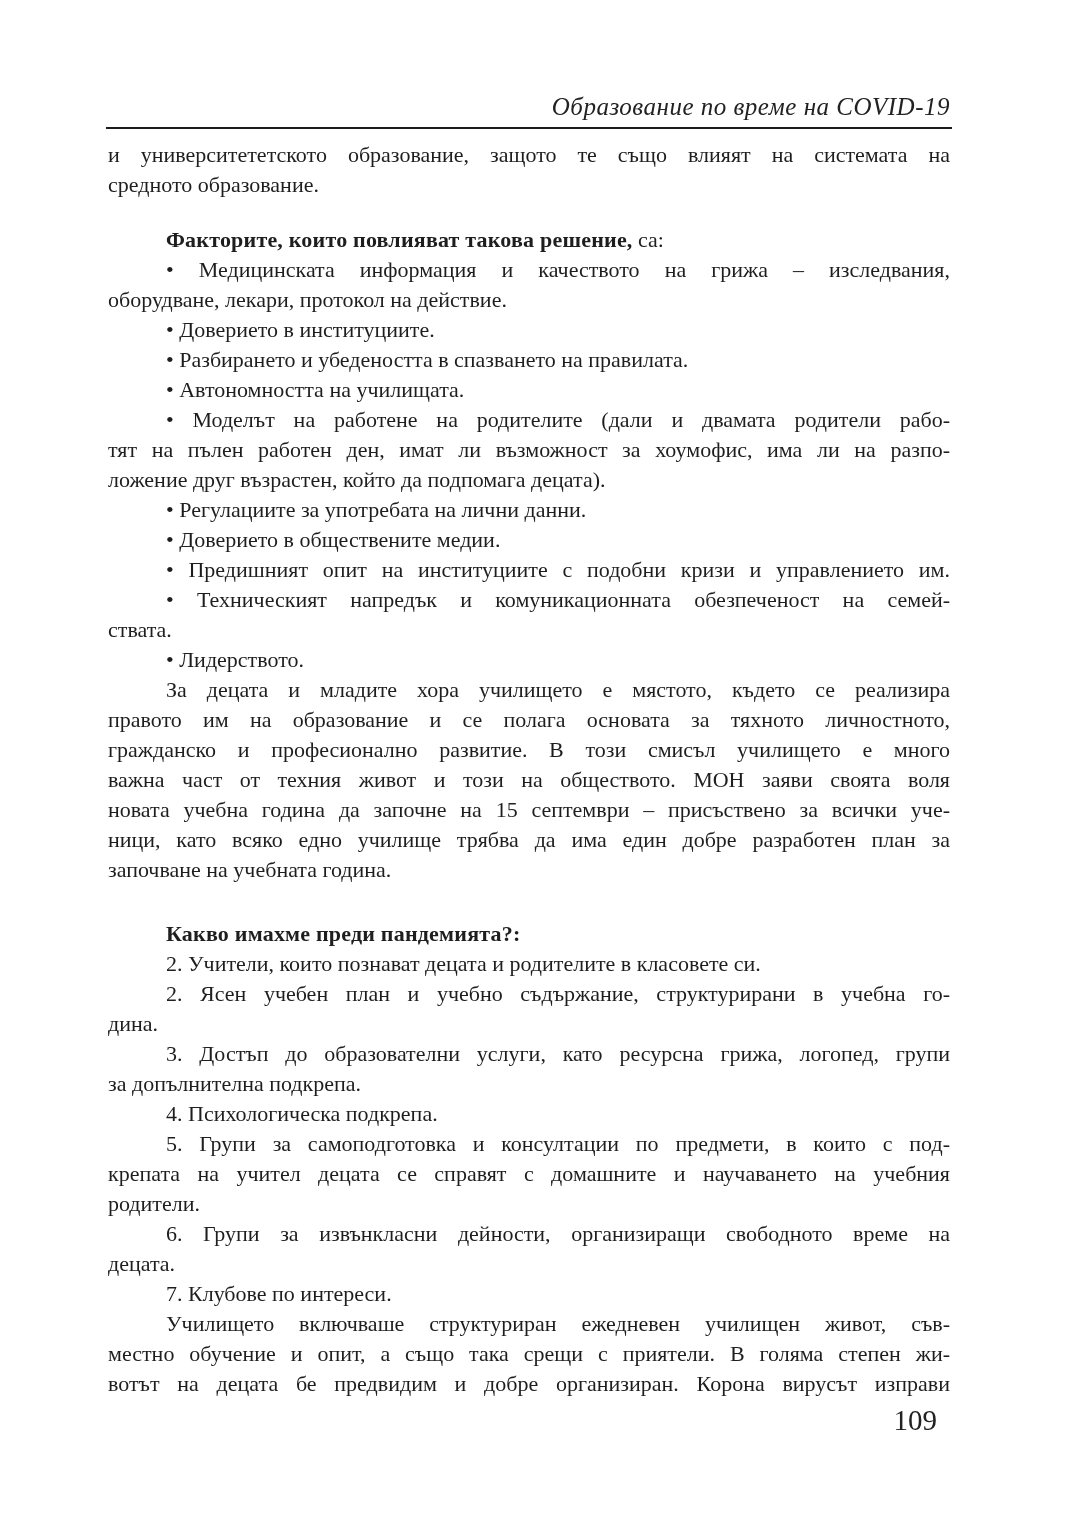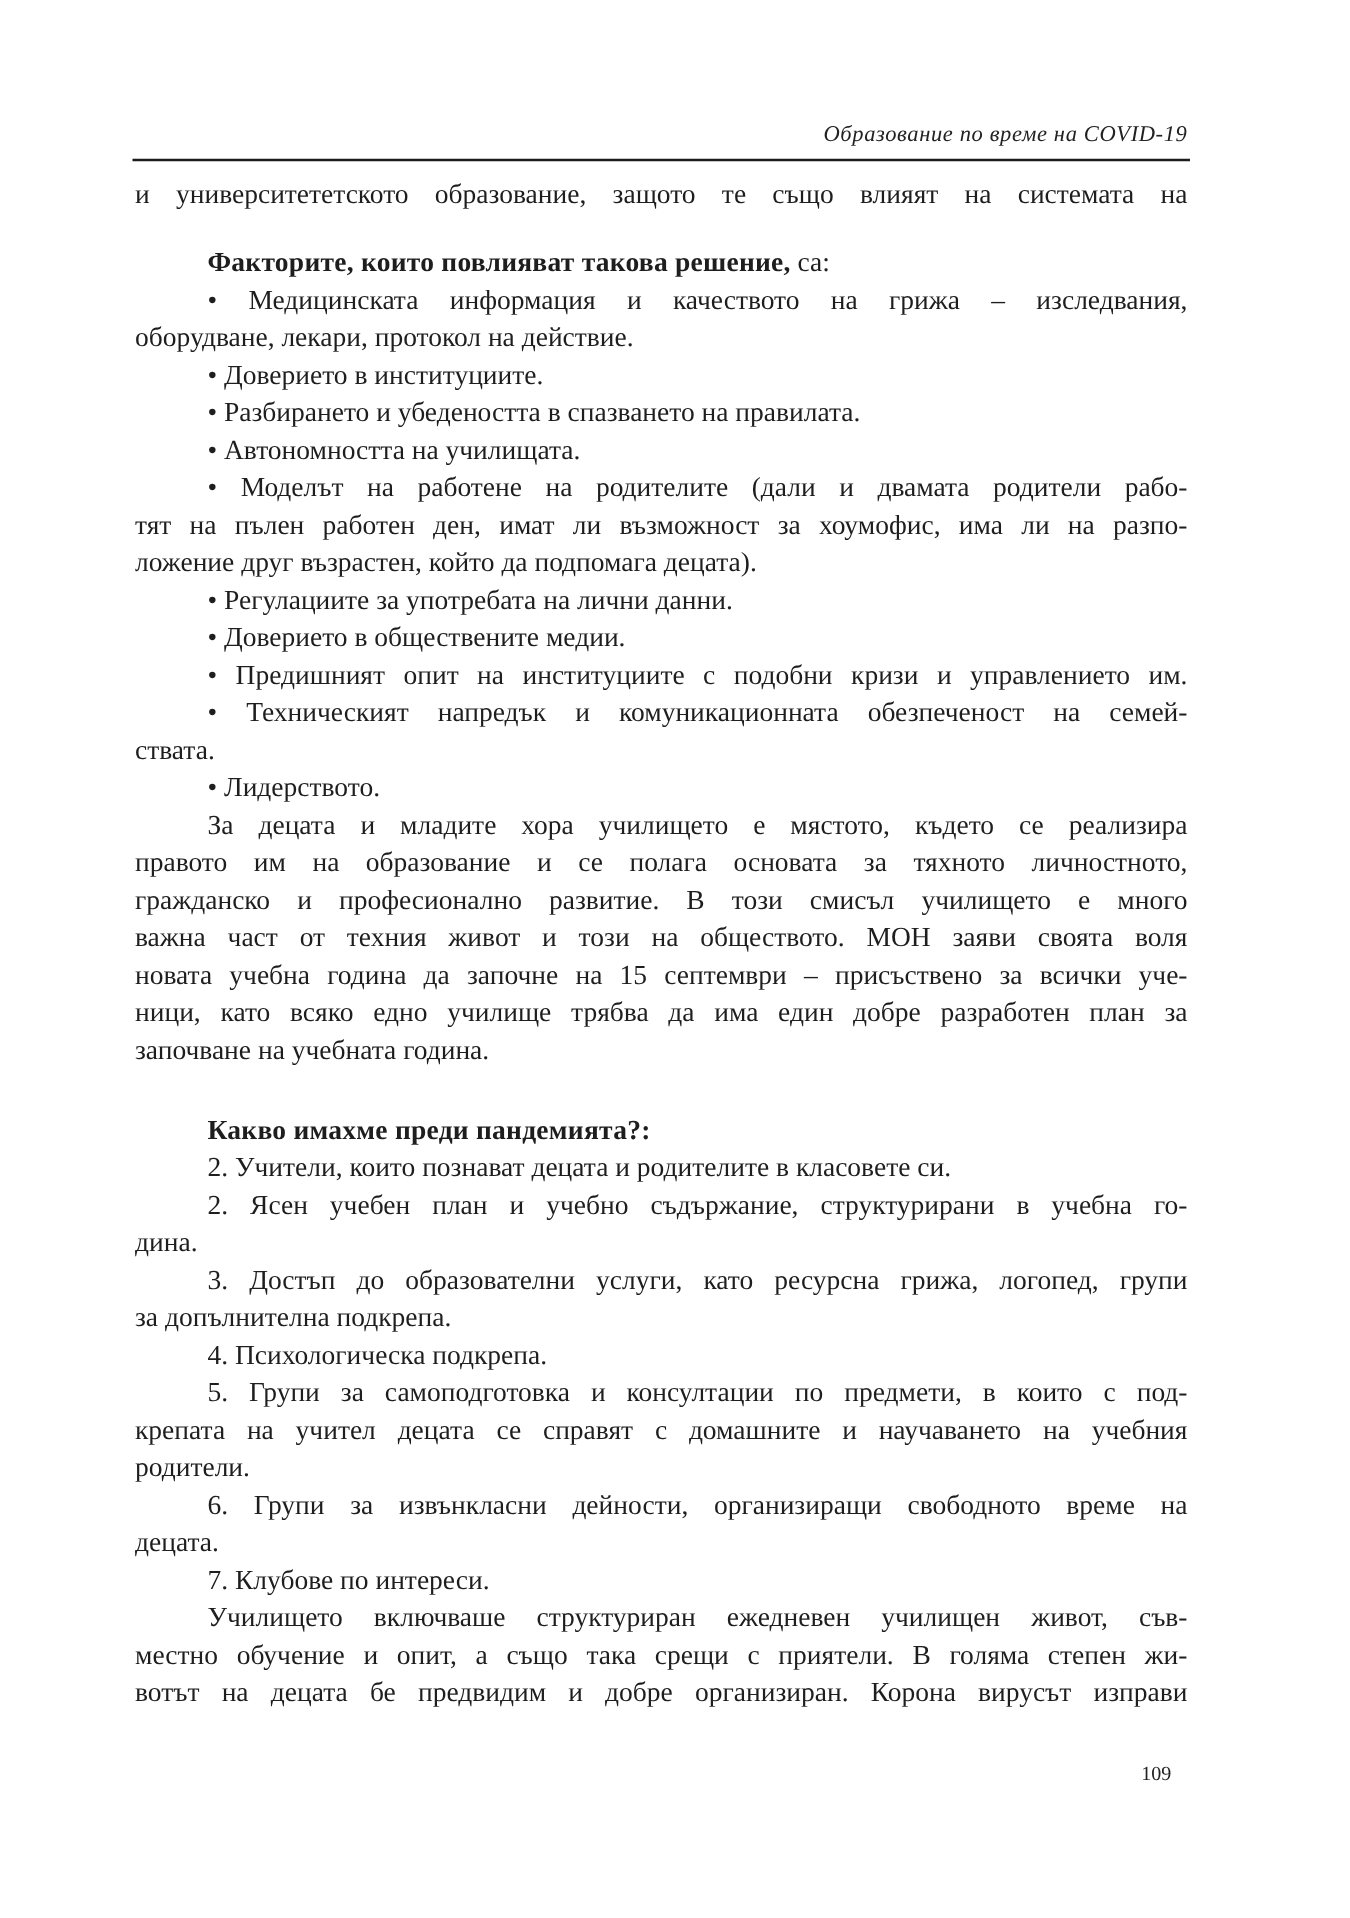--- a/index.html
+++ b/index.html
@@ -16,21 +16,21 @@
     font-family: "Liberation Serif", "DejaVu Serif", serif;
     color: #1e1e1e;
   }
   .running-header {
     position: absolute;
     top: 92px;
     left: 108px;
     width: 842px;
     text-align: right;
     font-style: italic;
-    font-size: 18px;
+    font-size: 25px;
     line-height: 30px;
     letter-spacing: 0.5px;
     color: #222222;
   }
   .header-rule {
     position: absolute;
     top: 127px;
     left: 106px;
     width: 846px;
     height: 2px;
@@ -62,34 +62,35 @@
     font-family: Liberation Serif, serif;
   }
   .para b {
     font-weight: bold;
     letter-spacing: 0.2px;
   }
   .page-number {
     position: absolute;
     top: 1405px;
     right: 143px;
-    font-size: 16px;
+    font-size: 29px;
     line-height: 30px;
     color: #222222;
   }
 </style>
 </head>
 <body>
 
 <div class="page">
   <div class="running-header">Образование по време на COVID-19</div>
   <div class="header-rule"></div>
   <div class="body-block">
       <div class="para">
         <div class="line just">и университететското образование, защото те също влияят на системата на</div>
+        <div class="line">средното образование.</div>
       </div>
       <div class="para" style="margin-top: 25px;">
         <div class="line indent"><b>Факторите, които повлияват такова решение,</b><span> са:</span></div>
       </div>
       <div class="para">
         <div class="line just indent">• Медицинската информация и качеството на грижа – изследвания,</div>
         <div class="line">оборудване, лекари, протокол на действие.</div>
       </div>
       <div class="para">
         <div class="line indent">• Доверието в институциите.</div>

